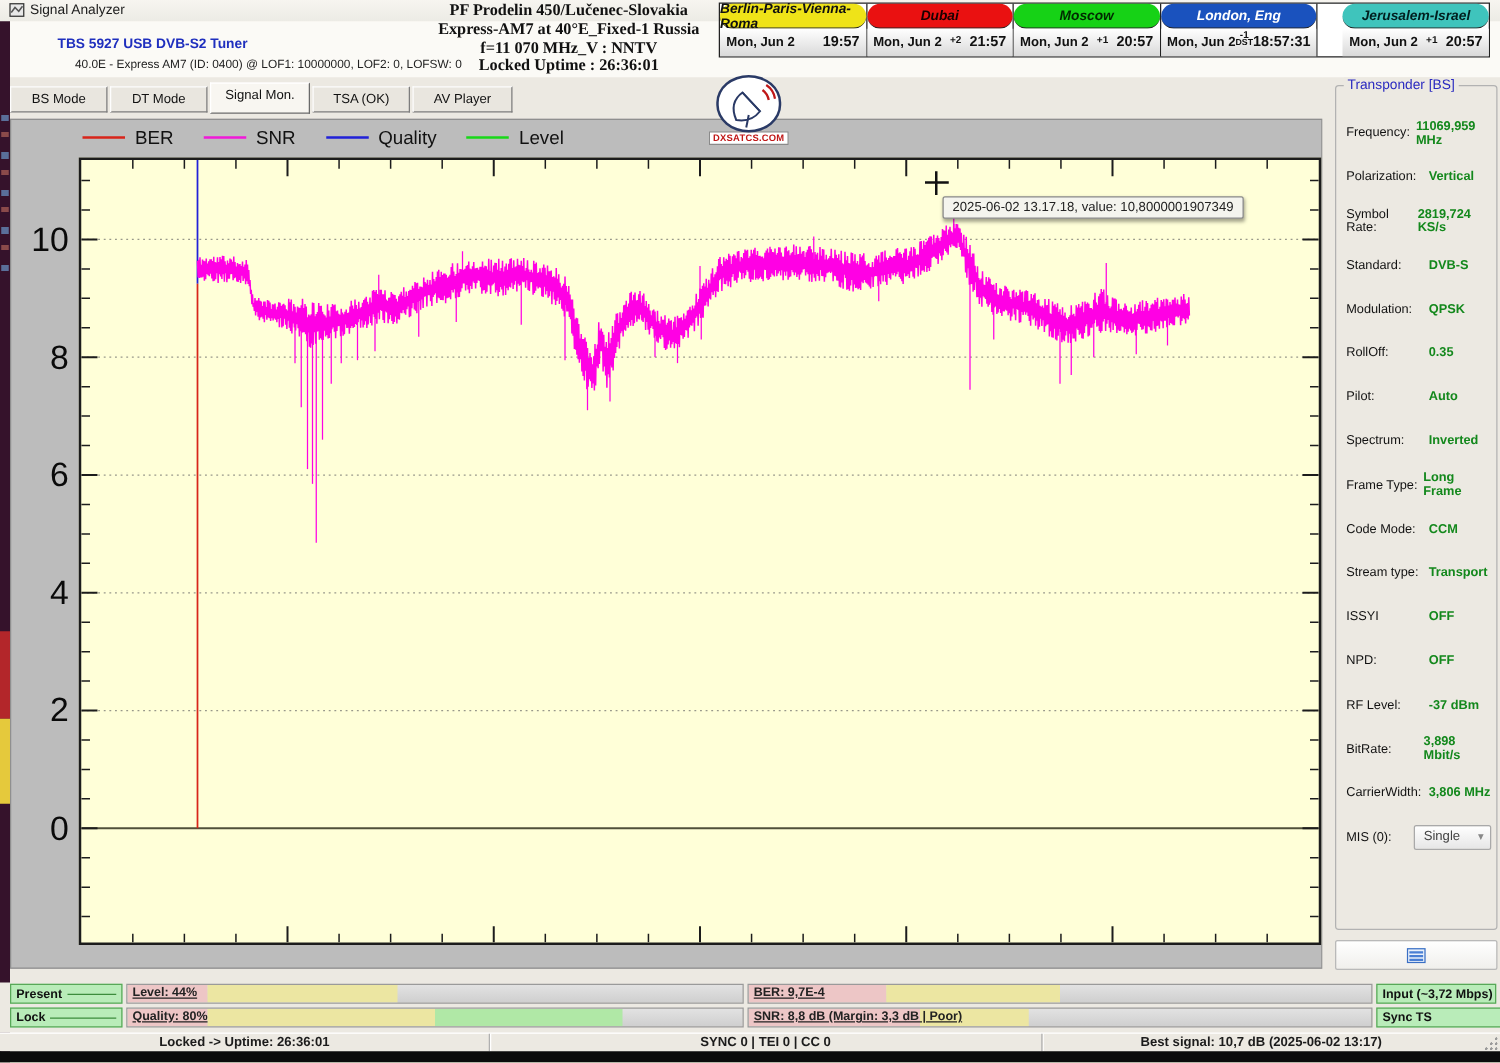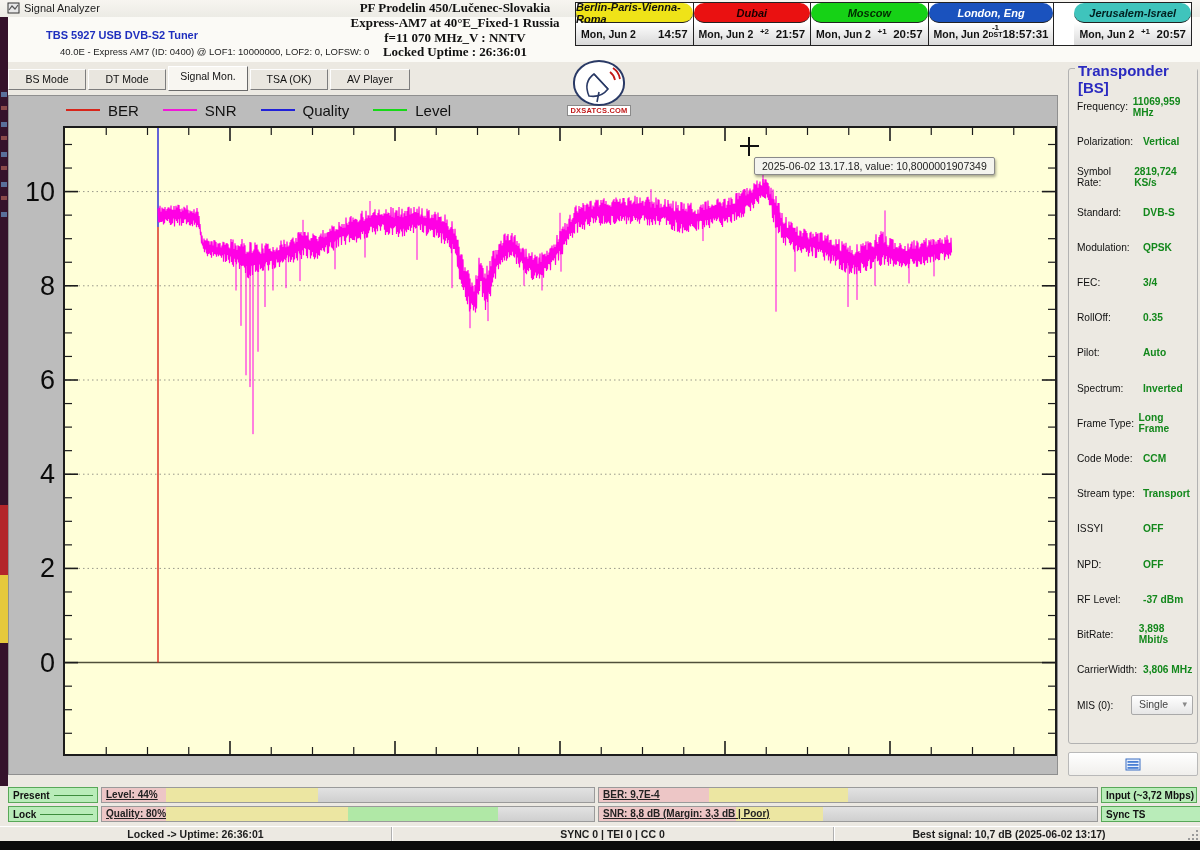--- a/index.html
+++ b/index.html
@@ -58,21 +58,21 @@
   .plot svg { position:absolute; left:0; top:0; }
   .ylab { position:absolute; width:44px; text-align:right; font-size:27px; color:#0a0a0a; line-height:30px; font-family:"Liberation Sans",sans-serif; }
   .tooltip { position:absolute; left:745px; top:61px; background:#f4f4ee; border:1px solid #8a8a8a; border-radius:2px;
     box-shadow:1px 2px 3px rgba(0,0,0,.35); font-size:10.5px; color:#222; padding:2px 7px; white-space:nowrap; z-index:4; }
   .cross-h { position:absolute; left:731px; top:49px; width:19px; height:2px; background:#111; z-index:4; }
   .cross-v { position:absolute; left:739px; top:41px; width:2px; height:19px; background:#111; z-index:4; }
 
   
   .right-panel { position:absolute; left:1058px; top:62px; width:142px; height:724px; background:#ece9e2; }
   .groupbox { position:absolute; left:10px; top:6px; width:130px; height:676px; border:1px solid #b2b2b2; border-radius:3px; }
-  .groupbox .gb-title { position:absolute; left:6px; top:-7px; background:#ece9e2; padding:0 3px; font-size:15px; font-weight:bold; color:#2a2ac0; }
+  .groupbox .gb-title { position:absolute; left:6px; top:-7px; background:#ece9e2; padding:0 3px; font-size:11px; font-weight:normal; color:#2a2ac0; }
   .tp-rows { position:absolute; left:8px; top:20px; right:4px; }
   .tp-row { height:35.2px; display:flex; align-items:center; }
   .tp-row .l { width:66px; font-size:10.2px; color:#111; }
   .tp-row .v { font-size:10.2px; font-weight:bold; color:#13881c; }
   .mis-row { height:24px; margin-top:6px; display:flex; align-items:center; }
   .mis-row .l { width:56px; font-size:10.2px; color:#111; }
   .dropdown { width:64px; height:20px; background:linear-gradient(#ffffff,#e6e6e6); border:1px solid #a9a9a9; border-radius:2px;
     font-size:10.5px; color:#444; padding:2px 4px 0 7px; position:relative; }
   .dropdown .chev { position:absolute; right:5px; top:3px; font-size:9px; color:#888; }
   .ts-button { position:absolute; left:1068px; top:752px; width:130px; height:24px; background:linear-gradient(#ffffff,#f0efec);
@@ -132,21 +132,21 @@
 
   <div class="clocks">
     <div class="clock">
       <div class="clock-head" style="background: rgb(239, 227, 24); color: rgb(16, 16, 16);">Berlin-Paris-Vienna-Roma</div>
       <div class="clock-body">
         <span class="clock-date">Mon, Jun 2</span>
         <span class="clock-off">
             <b></b>
             <i></i>
           </span>
-        <span class="clock-time">14:57</span>
+        <span class="clock-time">19:57</span>
       </div>
     </div>
     <div class="clock">
       <div class="clock-head" style="background: rgb(234, 17, 17); color: rgb(26, 0, 0);">Dubai</div>
       <div class="clock-body">
         <span class="clock-date">Mon, Jun 2</span>
         <span class="clock-off">
             <b>+2</b>
             <i></i>
           </span>
@@ -404,24 +404,20 @@
           </div>
         <div class="tp-row">
             <span class="l">Standard:</span>
             <span class="v">DVB-S</span>
           </div>
         <div class="tp-row">
             <span class="l">Modulation:</span>
             <span class="v">QPSK</span>
           </div>
         <div class="tp-row">
-            <span class="l">FEC:</span>
-            <span class="v">3/4</span>
-          </div>
-        <div class="tp-row">
             <span class="l">RollOff:</span>
             <span class="v">0.35</span>
           </div>
         <div class="tp-row">
             <span class="l">Pilot:</span>
             <span class="v">Auto</span>
           </div>
         <div class="tp-row">
             <span class="l">Spectrum:</span>
             <span class="v">Inverted</span>

